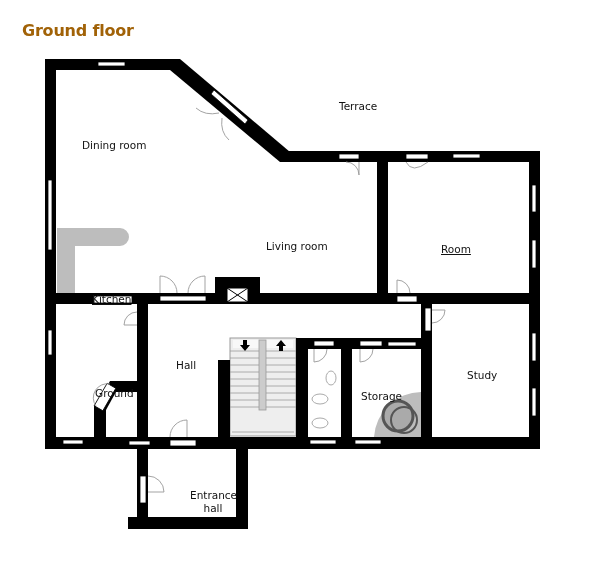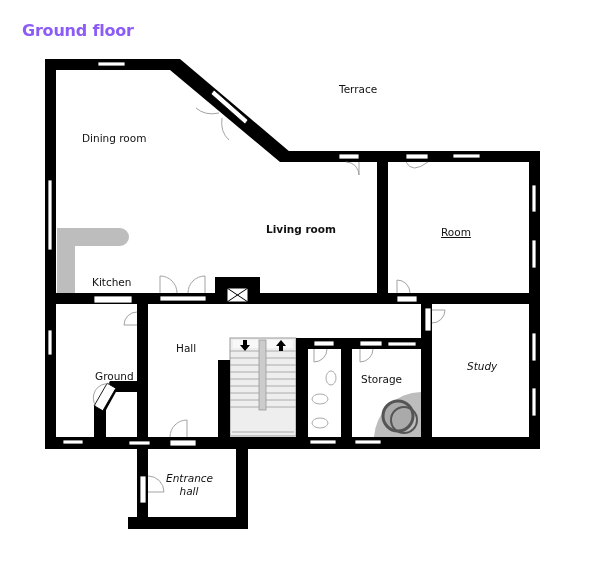--- a/index.html
+++ b/index.html
@@ -1,19 +1,19 @@
 <!DOCTYPE html>
 <html><head>
 <meta charset="utf-8">
 <style>
   html, body { margin:0; padding:0; background:#ffffff; }
   body { width:600px; height:570px; position:relative; overflow:hidden; font-family:"Liberation Sans", sans-serif; }
-  .title { position:absolute; left:22px; top:21px; font-family:"DejaVu Sans", sans-serif; font-weight:bold; font-size:16px; color:#8b5cf6; letter-spacing:-0.2px; }
+  .title { position:absolute; left:22px; top:21px; font-family:"DejaVu Sans", sans-serif; font-weight:bold; font-size:16px; color:#a16207; letter-spacing:-0.2px; }
   svg { position:absolute; left:0; top:0; }
-  .lbl { position:absolute; font-family:"DejaVu Sans", sans-serif; font-size:10.5px; color:#111; white-space:nowrap; line-height:13px; text-align:center; }
+  .lbl { position:absolute; font-family:"DejaVu Sans", sans-serif; font-size:10.5px; color:#111; white-space:nowrap; line-height:13px; text-align:center;margin-top:17px; }
 </style>
 </head>
 <body>
 
 <div class="title">Ground floor</div>
 
 <svg width="600" height="570" viewBox="0 0 600 570">
 
   <g>
     <path d="M57 228 H120 A9 9 0 0 1 120 246 H75 V293 H57 Z" fill="#bdbdbd"></path>
@@ -140,25 +140,25 @@
     <path d="M137 312 A13 13 0 0 0 124 325 H137"></path>
     <path d="M432 310 H445 A13 13 0 0 1 432 323"></path>
     <path d="M314 349 V362 A13 13 0 0 0 327 349"></path>
     <path d="M360 349 V362 A13 13 0 0 0 373 349"></path>
     <path d="M110 384 A14 14 0 0 0 96 406"></path>
     <path d="M170 437 A17 17 0 0 1 187 420 V437"></path>
     <path d="M148 476 A16 16 0 0 1 164 492 H148"></path>
   </g>
 </svg>
 
-<div class="lbl" style="left:82px;top:132px;">Dining room</div>
+<div class="lbl" style="left:82px;top:122px;">Dining room</div>
 <div class="lbl" style="left:339px;top:83px;">Terrace</div>
-<div class="lbl" style="left:266px;top:223px;font-weight:bold;">Living room</div>
+<div class="lbl" style="left:266px;top:223px;">Living room</div>
 <div class="lbl" style="left:441px;top:226px;text-decoration:underline;">Room</div>
-<div class="lbl" style="left:92px;top:276px;">Kitchen</div>
+<div class="lbl" style="left:92px;top:276px;text-decoration:underline;">Kitchen</div>
 <div class="lbl" style="left:176px;top:342px;">Hall</div>
 <div class="lbl" style="left:95px;top:370px;">Ground</div>
 <div class="lbl" style="left:361px;top:373px;">Storage</div>
-<div class="lbl" style="left:467px;top:360px;font-style:italic;">Study</div>
-<div class="lbl" style="left:166px;top:472px;width:46px;font-style:italic;">
+<div class="lbl" style="left:467px;top:352px;">Study</div>
+<div class="lbl" style="left:190px;top:472px;width:46px;">
   <div>Entrance</div>
   <div>hall</div>
 </div>
 
 </body></html>

